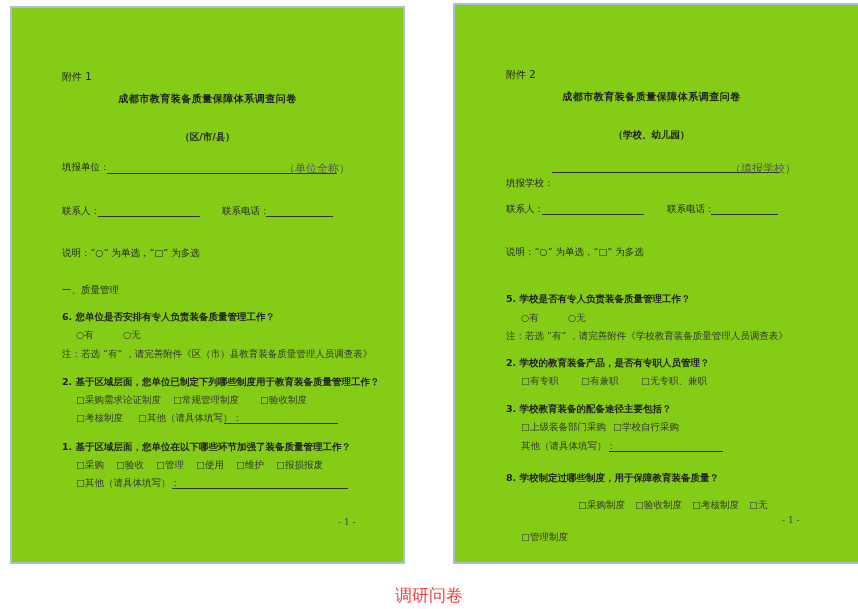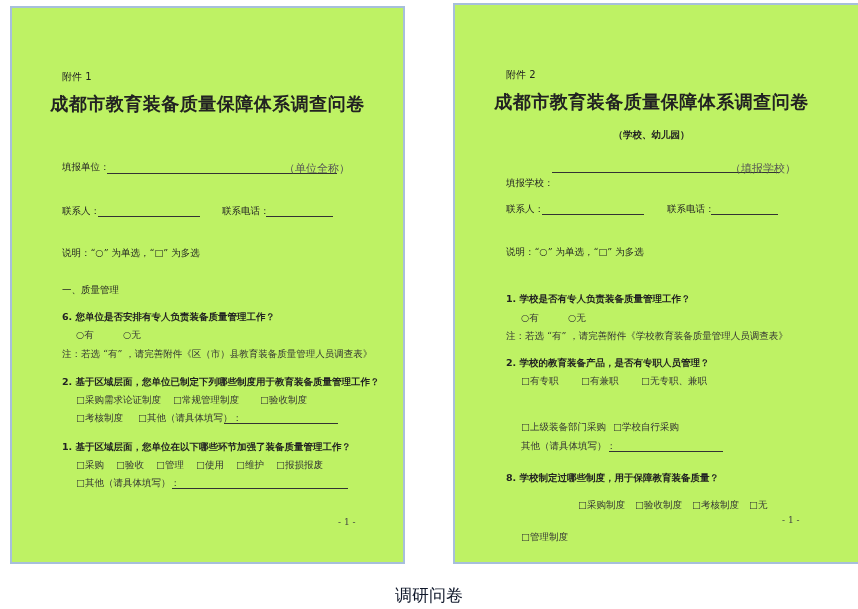--- a/index.html
+++ b/index.html
@@ -1,42 +1,43 @@
 <!DOCTYPE html>
 <html><head>
 <meta charset="utf-8">
 <style>
   html, body { margin:0; padding:0; background:#ffffff; }
   body { width:858px; height:609px; position:relative; overflow:hidden;
          font-family:"DejaVu Sans", sans-serif; color:#222; }
-  .page { position:absolute; background:#bef264; border:2px solid #a7bfdb; box-sizing:border-box; }
+  .page { position:absolute; background:#84cc16; border:2px solid #a7bfdb; box-sizing:border-box; }
   #page1 { left:10px; top:6px; width:395px; height:558px; }
   #page2 { left:453px; top:3px; width:460px; height:561px; }
   .abs { position:absolute; white-space:nowrap; }
   .annex { font-size:10px; font-family:"DejaVu Sans", sans-serif; }
-  .title { font-size:18px; font-weight:bold; font-family:"DejaVu Serif", serif; letter-spacing:0.5px; }
+  .title { font-size:10px; font-weight:bold; font-family:"DejaVu Serif", serif; letter-spacing:0.5px; }
   .subtitle { font-size:9.5px; font-weight:bold; }
   .label { font-size:9.5px; font-family:"DejaVu Serif", serif; }
   .q { font-size:9.5px; font-weight:bold; }
   .opt { font-size:9.5px; font-family:"DejaVu Serif", serif; color:#333; }
   .note { font-size:9.5px; font-family:"DejaVu Serif", serif; color:#333; }
   .line { position:absolute; border-bottom:1px solid #333; height:0; }
   .hint { font-size:11px; font-family:"DejaVu Serif", serif; color:#555; }
   .pagenum { font-size:9px; font-family:"DejaVu Serif", serif; color:#444; }
   .caption { position:absolute; left:0; width:858px; top:584px; text-align:center;
-             font-size:17px; font-family:"DejaVu Serif", serif; color:#0f172a; }
+             font-size:17px; font-family:"DejaVu Serif", serif; color:#ef4444; }
   .row { position:absolute; display:flex; white-space:nowrap; }
   .row span { display:inline-block; }
 </style>
 </head>
 <body>
 
 <div class="page" id="page1">
   <div class="abs annex" style="left:50px;top:62px;">附件 1</div>
   <div class="abs title" style="left:0;width:391px;text-align:center;top:84px;">成都市教育装备质量保障体系调查问卷</div>
+  <div class="abs subtitle" style="left:0;width:391px;text-align:center;top:123px;">（区/市/县）</div>
 
   <div class="abs label" style="left:50px;top:153px;">填报单位：</div>
   <div class="line" style="left:95px;top:165px;width:230px;"></div>
   <div class="abs hint" style="left:272px;top:153px;">（单位全称）</div>
 
   <div class="abs label" style="left:50px;top:197px;">联系人：</div>
   <div class="line" style="left:86px;top:208px;width:102px;"></div>
   <div class="abs label" style="left:210px;top:197px;">联系电话：</div>
   <div class="line" style="left:254px;top:208px;width:67px;"></div>
 
@@ -89,34 +90,35 @@
   <div class="line" style="left:97px;top:167px;width:228px;"></div>
   <div class="abs hint" style="left:275px;top:156px;">（填报学校）</div>
 
   <div class="abs label" style="left:51px;top:198px;">联系人：</div>
   <div class="line" style="left:87px;top:209px;width:102px;"></div>
   <div class="abs label" style="left:212px;top:198px;">联系电话：</div>
   <div class="line" style="left:256px;top:209px;width:67px;"></div>
 
   <div class="abs label" style="left:51px;top:241px;">说明：“○” 为单选，“□” 为多选</div>
 
-  <div class="abs q" style="left:51px;top:288px;">1. 学校是否有专人负责装备质量管理工作？</div>
+  <div class="abs q" style="left:51px;top:288px;">5. 学校是否有专人负责装备质量管理工作？</div>
   <div class="row opt" style="left:66px;top:307px;">
     <span style="width:47px;">○有</span>
     <span>○无</span>
   </div>
   <div class="abs note" style="left:51px;top:325px;">注：若选 “有” ，请完善附件《学校教育装备质量管理人员调查表》</div>
 
   <div class="abs q" style="left:51px;top:352px;">2. 学校的教育装备产品，是否有专职人员管理？</div>
   <div class="row opt" style="left:66px;top:370px;">
     <span style="width:60px;">□有专职</span>
     <span style="width:60px;">□有兼职</span>
     <span>□无专职、兼职</span>
   </div>
 
+  <div class="abs q" style="left:51px;top:398px;">3. 学校教育装备的配备途径主要包括？</div>
   <div class="row opt" style="left:66px;top:416px;">
     <span style="width:92px;">□上级装备部门采购</span>
     <span>□学校自行采购</span>
   </div>
   <div class="abs opt" style="left:66px;top:435px;">其他（请具体填写）：</div>
   <div class="line" style="left:154px;top:446px;width:114px;"></div>
 
   <div class="abs q" style="left:51px;top:467px;">8. 学校制定过哪些制度，用于保障教育装备质量？</div>
   <div class="row opt" style="left:66px;top:494px;">
     <span style="width:57px;margin-top:32px;">□管理制度</span>

